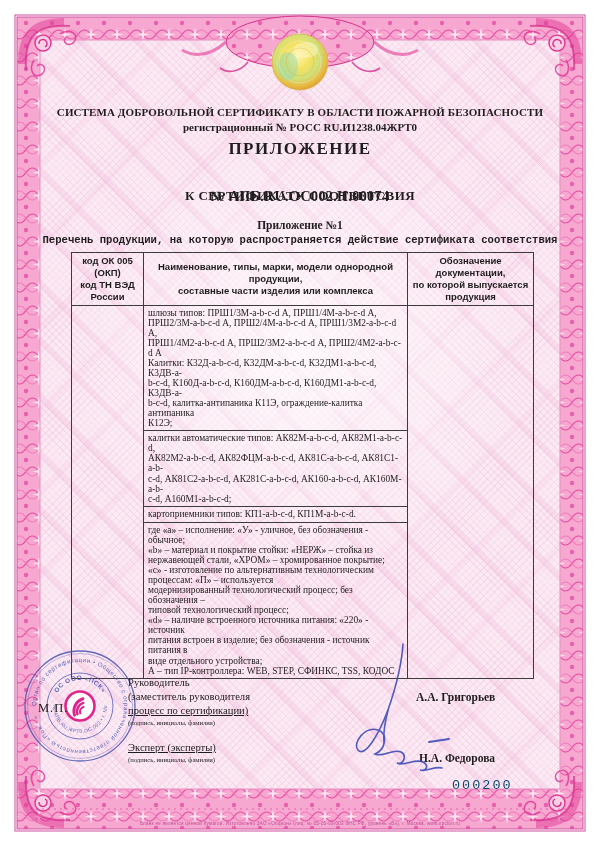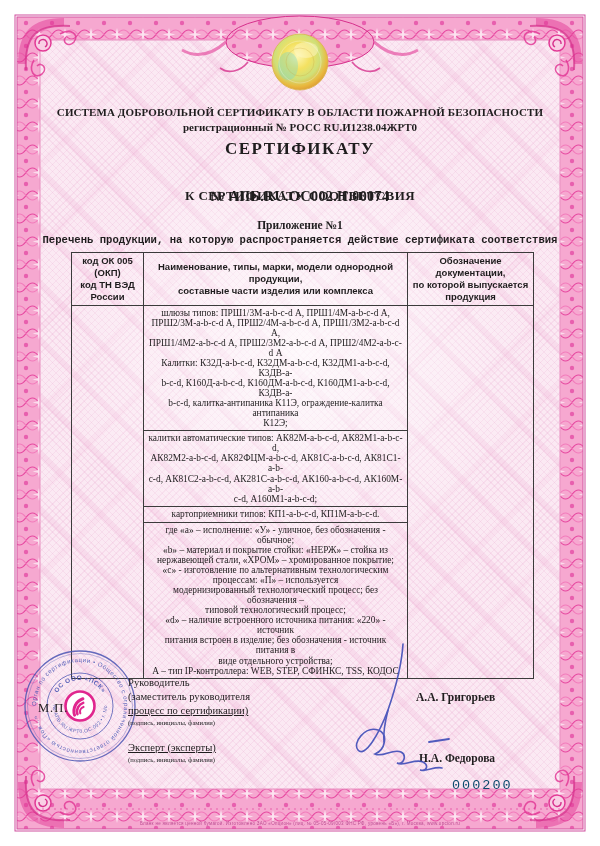--- a/index.html
+++ b/index.html
@@ -28,21 +28,21 @@
   #certno{top:189px;font-size:14px;font-weight:bold;letter-spacing:.4px;}
   #apptitle{top:219px;font-size:11.5px;font-weight:bold;}
   #appsub{top:234px;font-size:10.6px;font-weight:bold;font-family:Liberation Mono, monospace;}
   
   #tblwrap{left:71px;top:252px;width:462px;}
   table{border-collapse:collapse;width:462px;table-layout:fixed;}
   td,th{border:1px solid #3b3b3b;vertical-align:top;padding:2px 4px;
         white-space:pre-line;overflow:hidden;}
   th{font-family:"Liberation Sans",sans-serif;font-size:9.5px;font-weight:bold;
      text-align:center;vertical-align:middle;line-height:1.25;}
-  td.body{font-size:9.4px;line-height:1.07;text-align:center;}
+  td.body{font-size:9.4px;line-height:1.07;}
   td.empty{}
   
   .roleblock{left:128px;font-size:10.6px;line-height:1.33;}
   .u{text-decoration:underline;}
   .note{font-size:6.6px;color:#2a2a2c;}
   .sname{font-size:11.5px;font-weight:bold;}
   #mp{left:38px;top:701px;font-size:12.5px;letter-spacing:1px;}
   #formno{left:452px;top:778px;font-family:"Liberation Mono",monospace;
           font-size:13.5px;letter-spacing:2px;color:#0c4a6e;}
   #microprint{left:65px;top:821px;width:470px;text-align:center;font-size:4.5px;
@@ -114,21 +114,21 @@
     <circle cx="300" cy="62" r="14" fill="none" stroke="#c8a23c" stroke-width=".7" opacity=".4"></circle>
   </g>
 
   <g opacity=".55">
     <path d="M30,809 h540" stroke="#e0268e" stroke-width="1" stroke-dasharray="2 4" fill="none"></path>
   </g>
 </svg>
 
 <div id="sysline" class="abs ctr">СИСТЕМА ДОБРОВОЛЬНОЙ СЕРТИФИКАТУ В ОБЛАСТИ ПОЖАРНОЙ БЕЗОПАСНОСТИ</div>
 <div id="regline" class="abs ctr">регистрационный № РОСС RU.И1238.04ЖРТ0</div>
-<div id="title1" class="abs ctr">СЕРТИФИКАТУ</div>
+<div id="title1" class="abs ctr">ПРИЛОЖЕНИЕ</div>
 <div id="title2" class="abs ctr">К СЕРТИФИКАТУ СООТВЕТСВИЯ</div>
 <div id="certno" class="abs ctr">№ АПБ.RU.ОС002.Н.00074</div>
 <div id="apptitle" class="abs ctr">Приложение №1</div>
 <div id="appsub" class="abs ctr">Перечень продукции, на которую распространяется действие сертификата соответствия</div>
 
 <div id="tblwrap" class="abs">
   <table>
     <colgroup>
         <col style="width:72px">
         <col style="width:264px">

